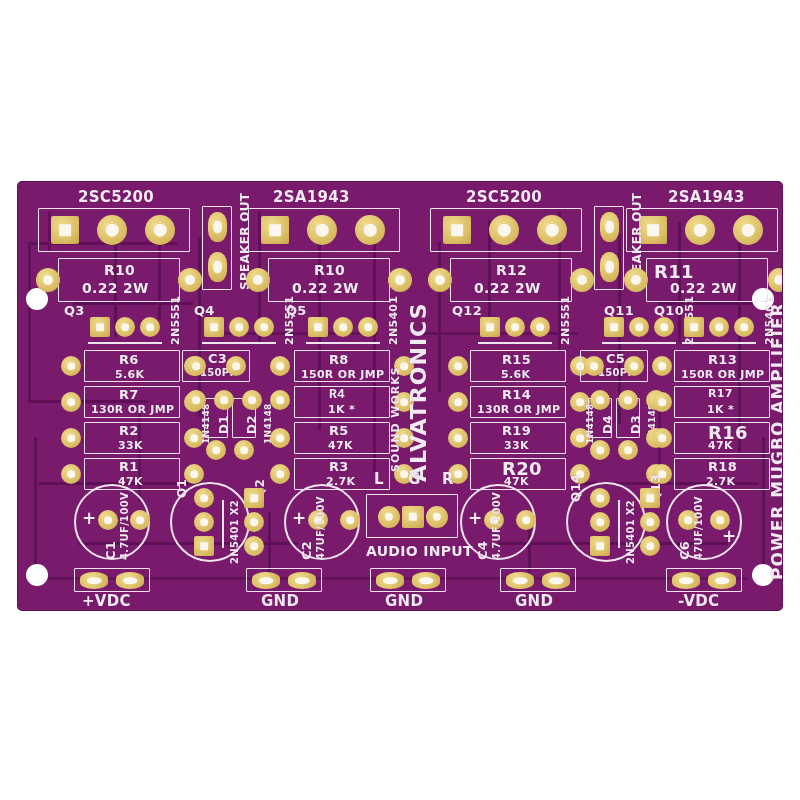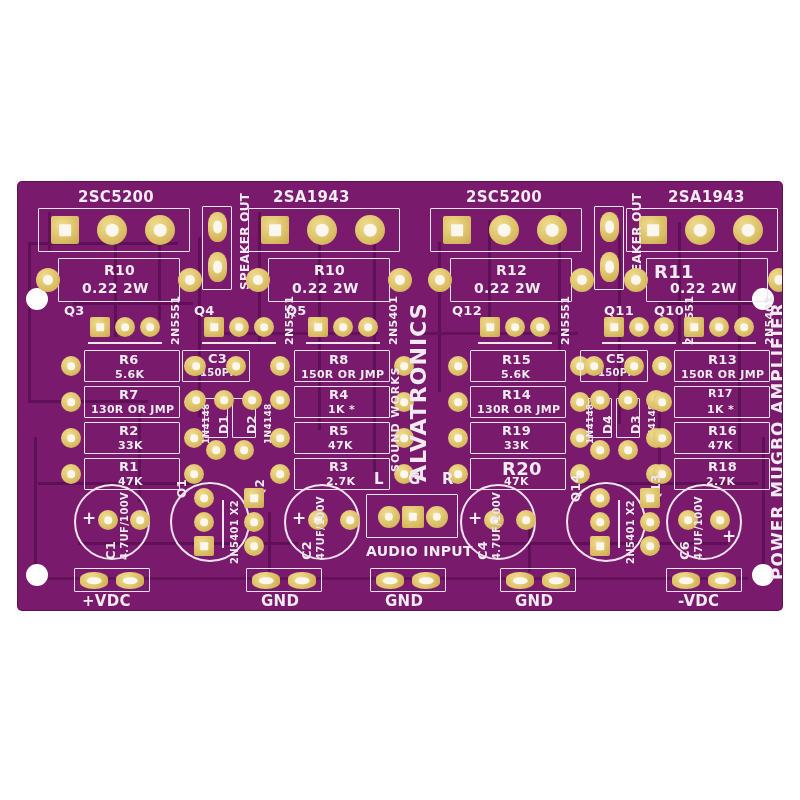--- a/index.html
+++ b/index.html
@@ -277,21 +277,21 @@
     <div class="pad small" style="left:252px;top:174px;width:20px;height:20px;"></div>
     <div class="pad small" style="left:252px;top:246px;width:20px;height:20px;"></div>
     <div class="pad small" style="left:252px;top:282px;width:20px;height:20px;"></div>
 
     <div class="silkbox" style="left:276px;top:168px;width:96px;height:32px;"></div>
     <div class="silk" style="left:311px;top:171px;font-size:13px;">R8</div>
     <div class="silk" style="left:283px;top:187px;font-size:11px;">150R OR JMP</div>
     <div class="pad small" style="left:376px;top:174px;width:20px;height:20px;"></div>
 
     <div class="silkbox" style="left:276px;top:204px;width:96px;height:32px;"></div>
-    <div class="silk" style="left:311px;top:206px;font-size:13px;">R4</div>
+    <div class="silk" style="left:311px;top:206px;font-size:13px;font-family:Liberation Mono, monospace;">R4</div>
     <div class="silk" style="left:310px;top:222px;font-size:11px;">1K *</div>
     <div class="pad small" style="left:376px;top:210px;width:20px;height:20px;"></div>
 
     <div class="silkbox" style="left:276px;top:240px;width:96px;height:32px;"></div>
     <div class="silk" style="left:311px;top:242px;font-size:13px;">R5</div>
     <div class="silk" style="left:310px;top:258px;font-size:11px;">47K</div>
     <div class="pad small" style="left:376px;top:246px;width:20px;height:20px;"></div>
 
     <div class="silkbox" style="left:276px;top:276px;width:96px;height:32px;"></div>
     <div class="silk" style="left:311px;top:278px;font-size:13px;">R3</div>
@@ -350,21 +350,21 @@
     <div class="silk" style="left:690px;top:171px;font-size:13px;">R13</div>
     <div class="silk" style="left:663px;top:187px;font-size:11px;">150R OR JMP</div>
     <div class="pad small" style="left:634px;top:174px;width:20px;height:20px;"></div>
 
     <div class="silkbox" style="left:656px;top:204px;width:96px;height:32px;"></div>
     <div class="silk" style="left:690px;top:206px;font-size:11px;">R17</div>
     <div class="silk" style="left:689px;top:222px;font-size:11px;">1K *</div>
     <div class="pad small" style="left:634px;top:210px;width:20px;height:20px;"></div>
 
     <div class="silkbox" style="left:656px;top:240px;width:96px;height:32px;"></div>
-    <div class="silk" style="left:690px;top:242px;font-size:13px;">R16</div>
+    <div class="silk" style="left:690px;top:242px;font-size:18px;">R16</div>
     <div class="silk" style="left:690px;top:258px;font-size:11px;">47K</div>
     <div class="pad small" style="left:634px;top:246px;width:20px;height:20px;"></div>
 
     <div class="silkbox" style="left:656px;top:276px;width:96px;height:32px;"></div>
     <div class="silk" style="left:690px;top:278px;font-size:13px;">R18</div>
     <div class="silk" style="left:688px;top:294px;font-size:11px;">2.7K</div>
     <div class="pad small" style="left:634px;top:282px;width:20px;height:20px;"></div>
 
     <div class="silk rotv" style="left:752px;top:398px;font-size:17px;letter-spacing:1px;">POWER MUGBO AMPLIFIER</div>
 

